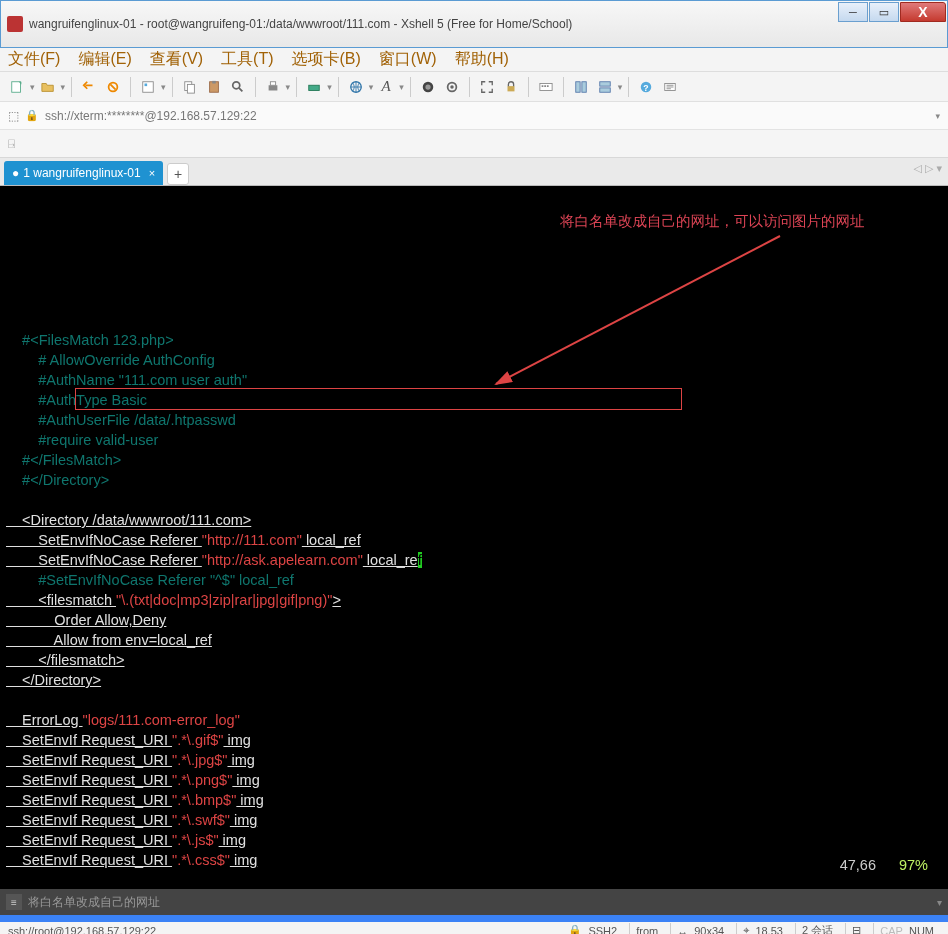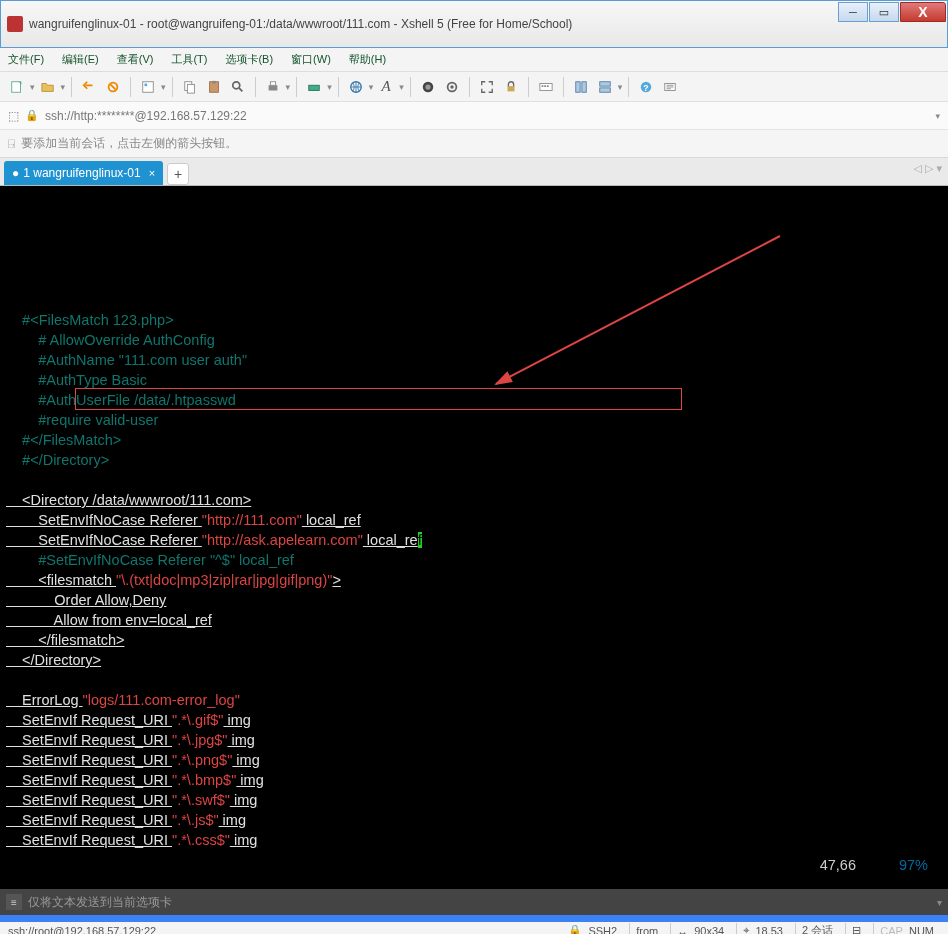--- a/index.html
+++ b/index.html
@@ -8,21 +8,21 @@
 
 .titlebar { height:48px; background:linear-gradient(#f7f7f7,#e8e8e8); border:1px solid #5a9bd3; display:flex; align-items:center; position:relative; }
 .titlebar .icon { width:16px; height:16px; margin:0 6px; background:#b33; border-radius:2px; }
 .titlebar .txt { font-size:12px; color:#444; flex:1; }
 .winbtns { display:flex; position:absolute; right:1px; top:1px; }
 .winbtn { width:30px; height:20px; display:flex; align-items:center; justify-content:center; font-size:11px; color:#333; margin-left:1px; cursor:pointer; }
 .winbtn.min, .winbtn.max { background:linear-gradient(#e8f0fa,#c5d9ef); border:1px solid #6a9fcf; }
 .winbtn.close { width:46px; background:linear-gradient(#e07a7a,#c53a2f); color:#fff; border:1px solid #a02a20; font-size:14px; font-weight:bold; border-radius:0 3px 0 0; }
 
 
-.menubar { height:24px; background:#f4f4f4; display:flex; align-items:center; padding:0 8px; font-size:11px; color:#14532d; border-bottom:1px solid #ddd; }
+.menubar { height:24px; background:#f4f4f4; display:flex; align-items:center; padding:0 8px; font-size:16px; color:#a16207; border-bottom:1px solid #ddd; }
 .menubar span { margin-right:18px; cursor:pointer; }
 
 
 .toolbar { height:30px; background:#f4f4f4; display:flex; align-items:center; padding:0 6px; gap:2px; border-bottom:1px solid #e0e0e0; }
 .tbtn { width:22px; height:22px; display:flex; align-items:center; justify-content:center; cursor:pointer; border:1px solid transparent; border-radius:2px; color:#555; }
 .tbtn svg { width:14px; height:14px; }
 .tsep { width:1px; height:20px; background:#ccc; margin:0 4px; }
 .tdrop { font-size:9px; color:#888; }
 
 .addrbar { height:28px; background:#fafafa; display:flex; align-items:center; padding:0 8px; font-size:12px; color:#777; border-bottom:1px solid #e3e3e3; }
@@ -219,27 +219,26 @@
       <svg viewBox="0 0 16 16">
         <rect x="2" y="4" width="12" height="8" fill="#fff" stroke="#888"></rect>
         <path d="M4 6 h8 M4 8 h8 M4 10 h5" stroke="#888"></path>
       </svg>
     </div>
 </div>
 
 <div class="addrbar">
   <span>⬚</span>
   <span class="lock">🔒</span>
-  <span>ssh://http:********@192.168.57.129:22</span>
+  <span>ssh://xterm:********@192.168.57.129:22</span>
   <span class="tdrop" style="margin-left:auto">▾</span>
 </div>
 
 <div class="hintbar">
   <span class="hicon">⍈</span>
-  <span>要添加当前会话，点击左侧的箭头按钮。</span>
 </div>
 
 <div class="tabbar">
   <div class="tab">
     <span class="dot">●</span>
     <span>1 wangruifenglinux-01</span>
     <span class="tclose">×</span>
   </div>
   <div class="tabplus">+</div>
   <div class="tabnav">◁ ▷ ▾</div>
@@ -249,27 +248,28 @@
   
   <div class="redbox" style="left:75px; top:202px; width:607px; height:22px;"></div>
   <svg class="arrow-svg" style="left:0;top:0;width:940px;height:700px">
     <defs>
         <marker id="ah" markerWidth="10" markerHeight="10" refX="8" refY="3" orient="auto">
           <path d="M0,0 L0,6 L9,3 z" fill="#d44"></path>
         </marker>
       </defs>
     <line x1="780" y1="50" x2="496" y2="198" stroke="#d44" stroke-width="2" marker-end="url(#ah)"></line>
   </svg>
-  <div style="position:absolute; right:92px; bottom:14px; color:#ccc;">47,66</div>
-  <div style="position:absolute; right:20px; bottom:14px; color:#0369a1;margin-top:20px;">97%</div>
+  <div class="c-anno" style="position:absolute; left:560px; top:25px; white-space:nowrap;">将白名单改成自己的网址，可以访问图片的网址</div>
+  <div style="position:absolute; right:72px; bottom:14px; color:#ccc;">47,66</div>
+  <div style="position:absolute; right:20px; bottom:14px; color:#bef264;margin-top:20px;">97%</div>
 <div class="c-dim">    #&lt;FilesMatch 123.php&gt;</div><div class="c-dim">        # AllowOverride AuthConfig</div><div class="c-dim">        #AuthName "111.com user auth"</div><div class="c-dim">        #AuthType Basic</div><div class="c-dim">        #AuthUserFile /data/.htpasswd</div><div class="c-dim">        #require valid-user</div><div class="c-dim">    #&lt;/FilesMatch&gt;</div><div class="c-dim">    #&lt;/Directory&gt;</div><div class="">&nbsp;</div><div><span class="c-wht">    &lt;Directory /data/wwwroot/111.com&gt;</span></div><div><span class="c-wht">        SetEnvIfNoCase Referer </span><span class="c-red">"http://111.com"</span><span class="c-wht"> local_ref</span></div><div><span class="c-wht">        SetEnvIfNoCase Referer </span><span class="c-red">"http://ask.apelearn.com"</span><span class="c-wht"> local_re</span><span class="c-grn">f</span></div><div class="c-dim">        #SetEnvIfNoCase Referer "^$" local_ref</div><div><span class="c-wht">        &lt;filesmatch </span><span class="c-red">"\.(txt|doc|mp3|zip|rar|jpg|gif|png)"</span><span class="c-wht">&gt;</span></div><div class="c-wht">            Order Allow,Deny</div><div class="c-wht">            Allow from env=local_ref</div><div class="c-wht">        &lt;/filesmatch&gt;</div><div class="c-wht">    &lt;/Directory&gt;</div><div class="">&nbsp;</div><div><span class="c-wht">    ErrorLog </span><span class="c-red">"logs/111.com-error_log"</span></div><div><span class="c-wht">    SetEnvIf Request_URI </span><span class="c-red">".*\.gif$"</span><span class="c-wht"> img</span></div><div><span class="c-wht">    SetEnvIf Request_URI </span><span class="c-red">".*\.jpg$"</span><span class="c-wht"> img</span></div><div><span class="c-wht">    SetEnvIf Request_URI </span><span class="c-red">".*\.png$"</span><span class="c-wht"> img</span></div><div><span class="c-wht">    SetEnvIf Request_URI </span><span class="c-red">".*\.bmp$"</span><span class="c-wht"> img</span></div><div><span class="c-wht">    SetEnvIf Request_URI </span><span class="c-red">".*\.swf$"</span><span class="c-wht"> img</span></div><div><span class="c-wht">    SetEnvIf Request_URI </span><span class="c-red">".*\.js$"</span><span class="c-wht"> img</span></div><div><span class="c-wht">    SetEnvIf Request_URI </span><span class="c-red">".*\.css$"</span><span class="c-wht"> img</span></div><div class="">&nbsp;</div></div>
 
 <div class="bottominput">
   <div class="box">≡</div>
-  <span>仅将文本发送到当前选项卡</span>
+  <span>将白名单改成自己的网址</span>
   <span style="margin-left:auto;font-size:10px;color:#888">▾</span>
 </div>
 
 <div class="statusbar">
   <span class="sfield">ssh://root@192.168.57.129:22</span>
   <span class="fill"></span>
   <span class="sfield">🔒</span>
   <span class="sfield">SSH2</span>
   <span class="sep"></span>
   <span class="sfield">from</span>

